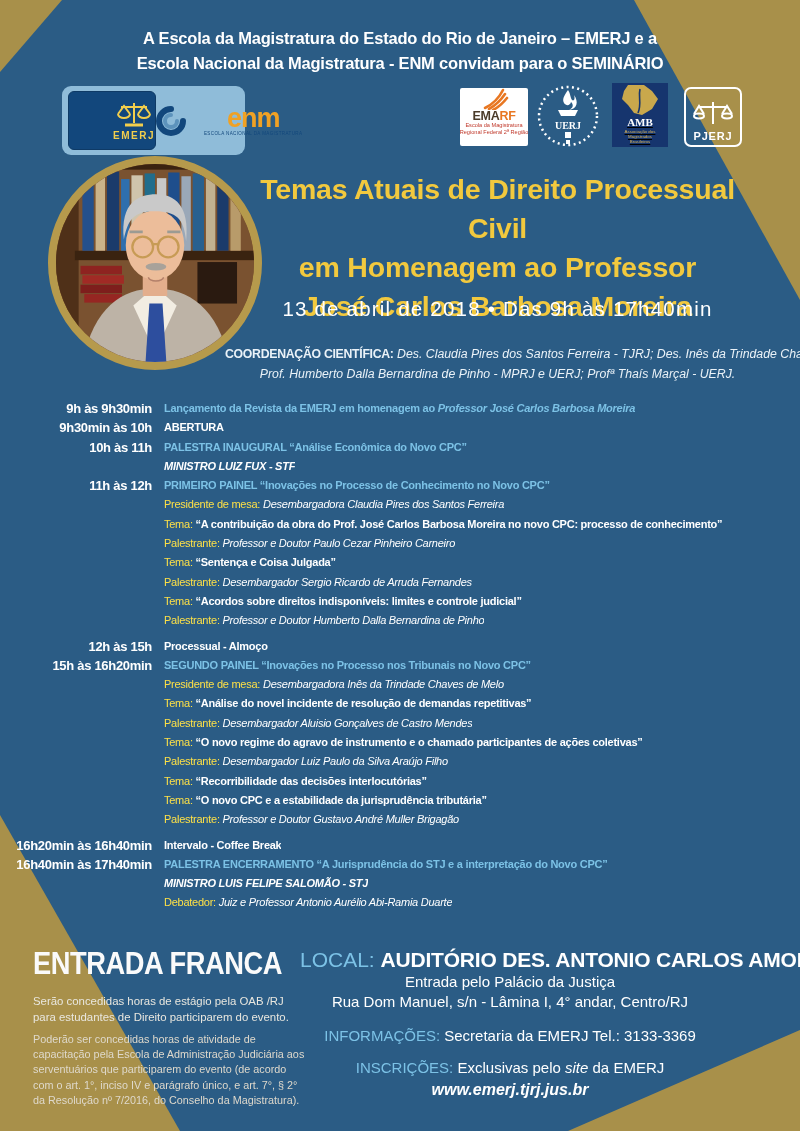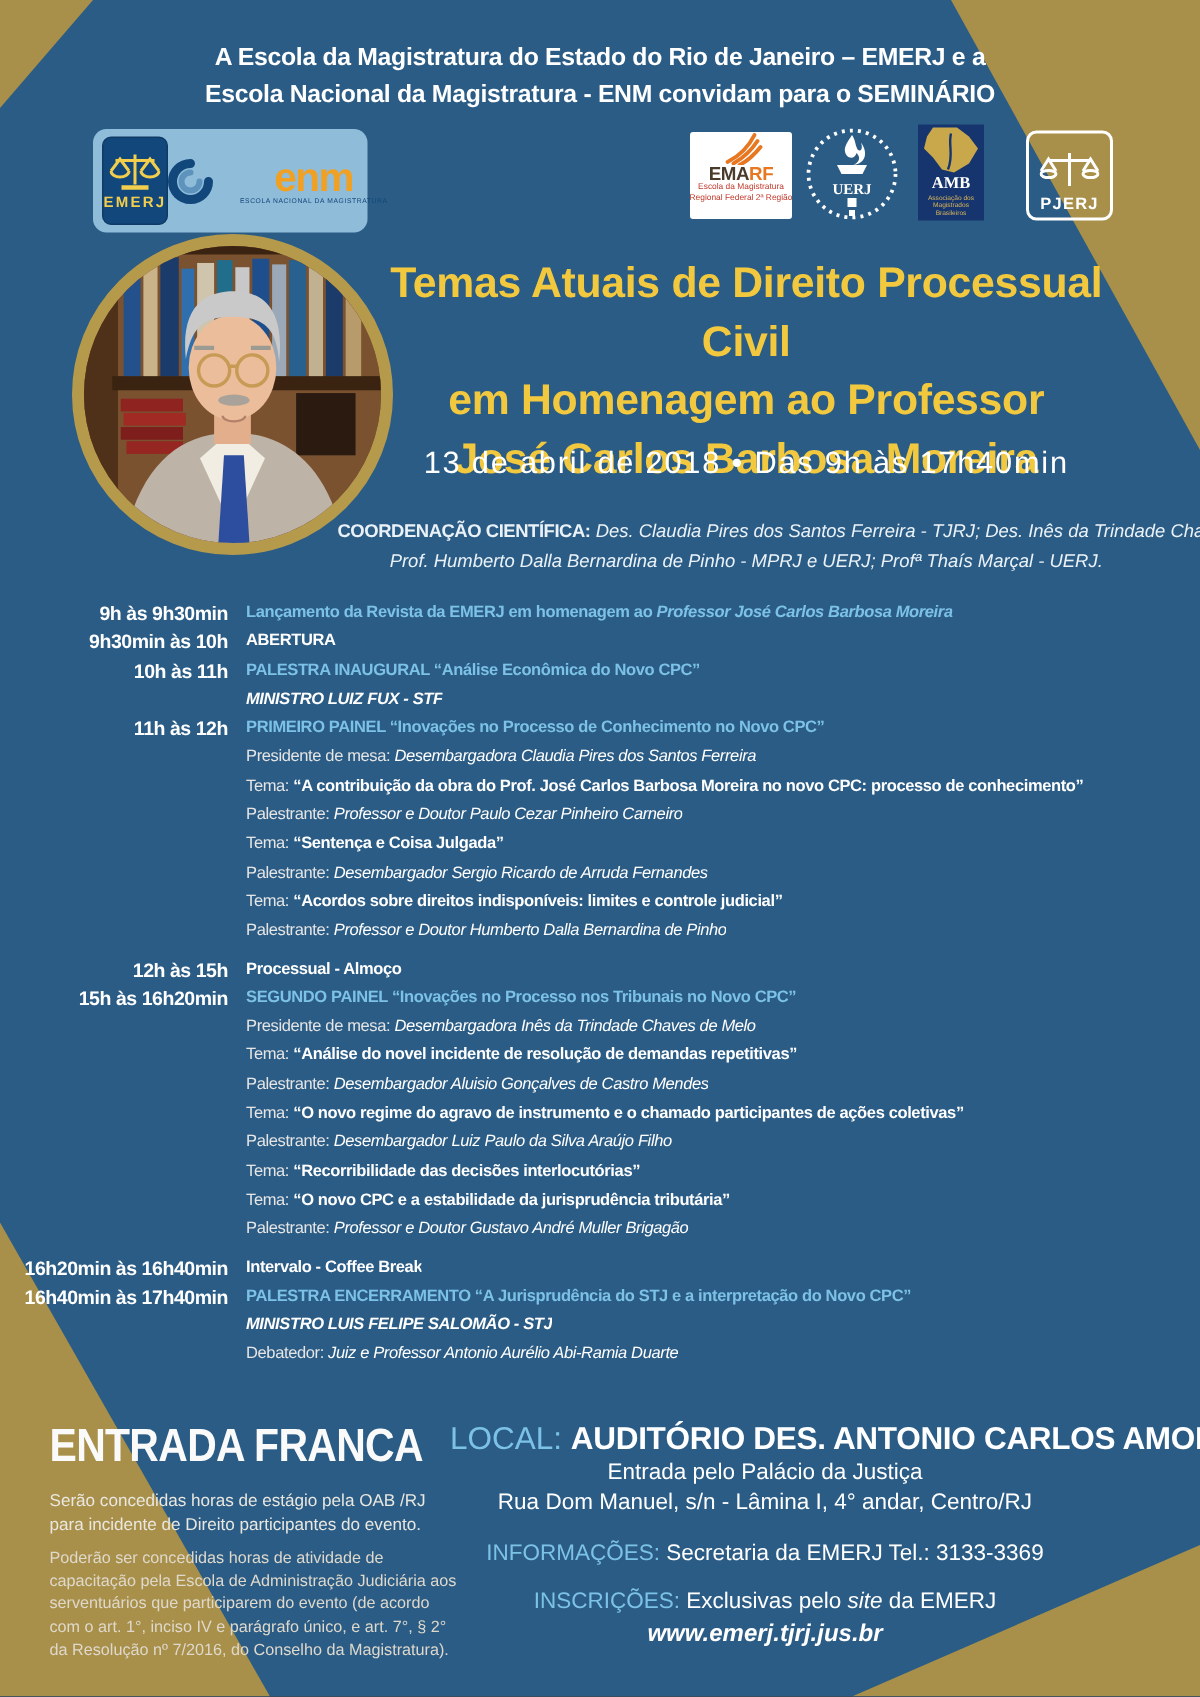--- a/index.html
+++ b/index.html
@@ -13,36 +13,36 @@
   .corners polygon{fill:#A8904A;}
 
   
   .invite{position:absolute;left:0;right:0;top:26px;text-align:center;color:#FFFFFF;
     font-weight:bold;font-size:16.5px;line-height:25px;letter-spacing:-0.2px;}
 
   
   .logo-panel{position:absolute;left:62px;top:86px;width:183px;height:69px;border-radius:9px;
     background:#8FBCD9;display:flex;align-items:center;}
   .emerj-box{width:64px;height:57px;margin-left:6px;background:#12477C;border:1px solid #0E3A66;
-    border-radius:6px;display:flex;flex-direction:column;align-items:center;justify-content:center;}
+    border-radius:6px;display:flex;flex-direction:column;align-items:center;justify-content:center;padding-left:44px;}
   .emerj-label{color:#F2CE4C;font-weight:bold;font-size:10px;letter-spacing:1.5px;margin-top:1px;}
   .enm-box{flex:1;display:flex;align-items:center;justify-content:center;gap:18px;}
   .enm-text{display:flex;flex-direction:column;align-items:center;}
   .enm-word{color:#F0A124;font-weight:bold;font-size:27px;line-height:24px;letter-spacing:-1px;}
   .enm-sub{color:#12477C;font-size:4.5px;letter-spacing:0.4px;margin-top:1px;white-space:nowrap;}
 
   .emarf{position:absolute;left:460px;top:88px;width:68px;height:58px;background:#FFFFFF;
     border-radius:2px;display:flex;flex-direction:column;align-items:center;}
   .emarf-word{font-weight:bold;font-size:12.5px;line-height:12px;letter-spacing:-0.3px;color:#4A3B2A;}
   .emarf-word .or{color:#E87722;}
   .emarf-sub{font-size:5.6px;line-height:6.5px;color:#C0392B;white-space:nowrap;}
 
   .uerj{position:absolute;left:536px;top:82px;width:64px;height:68px;}
-  .amb{position:absolute;left:612px;top:83px;width:44px;height:64px;background:#16356E;
-    display:flex;flex-direction:column;align-items:center;}
+  .amb{position:absolute;left:612px;top:83px;width:56px;height:64px;background:#16356E;
+    display:flex;flex-direction:column;align-items:center;text-decoration:underline;}
   .amb-label{color:#FFFFFF;font-family:"Liberation Serif",serif;font-weight:bold;font-size:11px;line-height:11px;}
   .amb-sub{color:#D9B45B;font-size:4.4px;line-height:5px;width:40px;text-align:center;margin-top:1px;}
   .pjerj{position:absolute;left:684px;top:87px;width:54px;height:56px;border:2.5px solid #FFFFFF;
     border-radius:7px;display:flex;flex-direction:column;align-items:center;justify-content:flex-end;}
   .pjerj-label{color:#FFFFFF;font-weight:bold;font-size:11px;letter-spacing:0.8px;margin-bottom:3px;}
 
   
   .photo-ring{position:absolute;left:48px;top:156px;width:198px;height:198px;border-radius:50%;
     border:8px solid #B69A4C;overflow:hidden;background:#7A5230;}
   .photo-ring svg{display:block;width:100%;height:100%;}
@@ -60,21 +60,21 @@
   
   .schedule{position:absolute;left:0;top:399px;right:0;}
   .sched-row{display:flex;line-height:19.3px;white-space:nowrap;}
   .sched-row.gap{margin-top:6px;}
   .sched-time{width:152px;padding-right:12px;text-align:right;flex:none;
     color:#FFFFFF;font-weight:bold;font-size:13px;letter-spacing:-0.3px;}
   .sched-content{font-size:11px;letter-spacing:-0.25px;overflow:hidden;}
   .st-a{color:#7CC2E6;font-weight:bold;}
   .st-ai{color:#7CC2E6;font-weight:bold;font-style:italic;}
   .st-ab{color:#7CC2E6;font-weight:bold;}
-  .st-w{color:#e5e5e5;}
+  .st-w{color:#fde047;}
   .st-wb{color:#FFFFFF;font-weight:bold;}
   .st-wi{color:#FFFFFF;font-style:italic;}
   .st-wbi{color:#FFFFFF;font-weight:bold;font-style:italic;}
 
   
   .entrance{position:absolute;left:33px;top:946px;color:#FAFAFA;font-weight:bold;font-size:31px;
     letter-spacing:-0.5px;transform:scaleX(0.88);transform-origin:left top;white-space:nowrap;}
   .note1{position:absolute;left:33px;top:993px;width:258px;color:#E9E7DF;font-size:11.4px;line-height:16px;}
   .note2{position:absolute;left:33px;top:1032px;width:272px;color:#DFD9CC;font-size:10.8px;line-height:15.2px;}
 
@@ -345,21 +345,21 @@
         <div class="sched-time"></div>
         <div class="sched-content"><span class="st-wbi">MINISTRO LUIS FELIPE SALOMÃO - STJ</span></div>
       </div>
       <div class="sched-row">
         <div class="sched-time"></div>
         <div class="sched-content"><span class="st-w">Debatedor: </span><span class="st-wi">Juiz e Professor Antonio Aurélio Abi-Ramia Duarte</span></div>
       </div>
     </div>
 
   <div class="entrance">ENTRADA FRANCA</div>
-  <div class="note1">Serão concedidas horas de estágio pela OAB /RJ para incidente de Direito participantes do evento.</div>
+  <div class="note1">Serão concedidas horas de estágio pela OAB /RJ para estudantes de Direito participarem do evento.</div>
   <div class="note2">Poderão ser concedidas horas de atividade de capacitação pela Escola de Administração Judiciária aos serventuários que participarem do evento (de acordo com o art. 1°, inciso IV e parágrafo único, e art. 7°, § 2° da Resolução nº 7/2016, do Conselho da Magistratura).</div>
 
   <div class="fright">
     <div class="f-line local-line">
       <span class="lbl">LOCAL:</span>
       <b>AUDITÓRIO DES. ANTONIO CARLOS AMORIM</b>
     </div>
     <div class="f-line addr1">Entrada pelo Palácio da Justiça</div>
     <div class="f-line addr2">Rua Dom Manuel, s/n - Lâmina I, 4° andar, Centro/RJ</div>
     <div class="f-line info-line">

